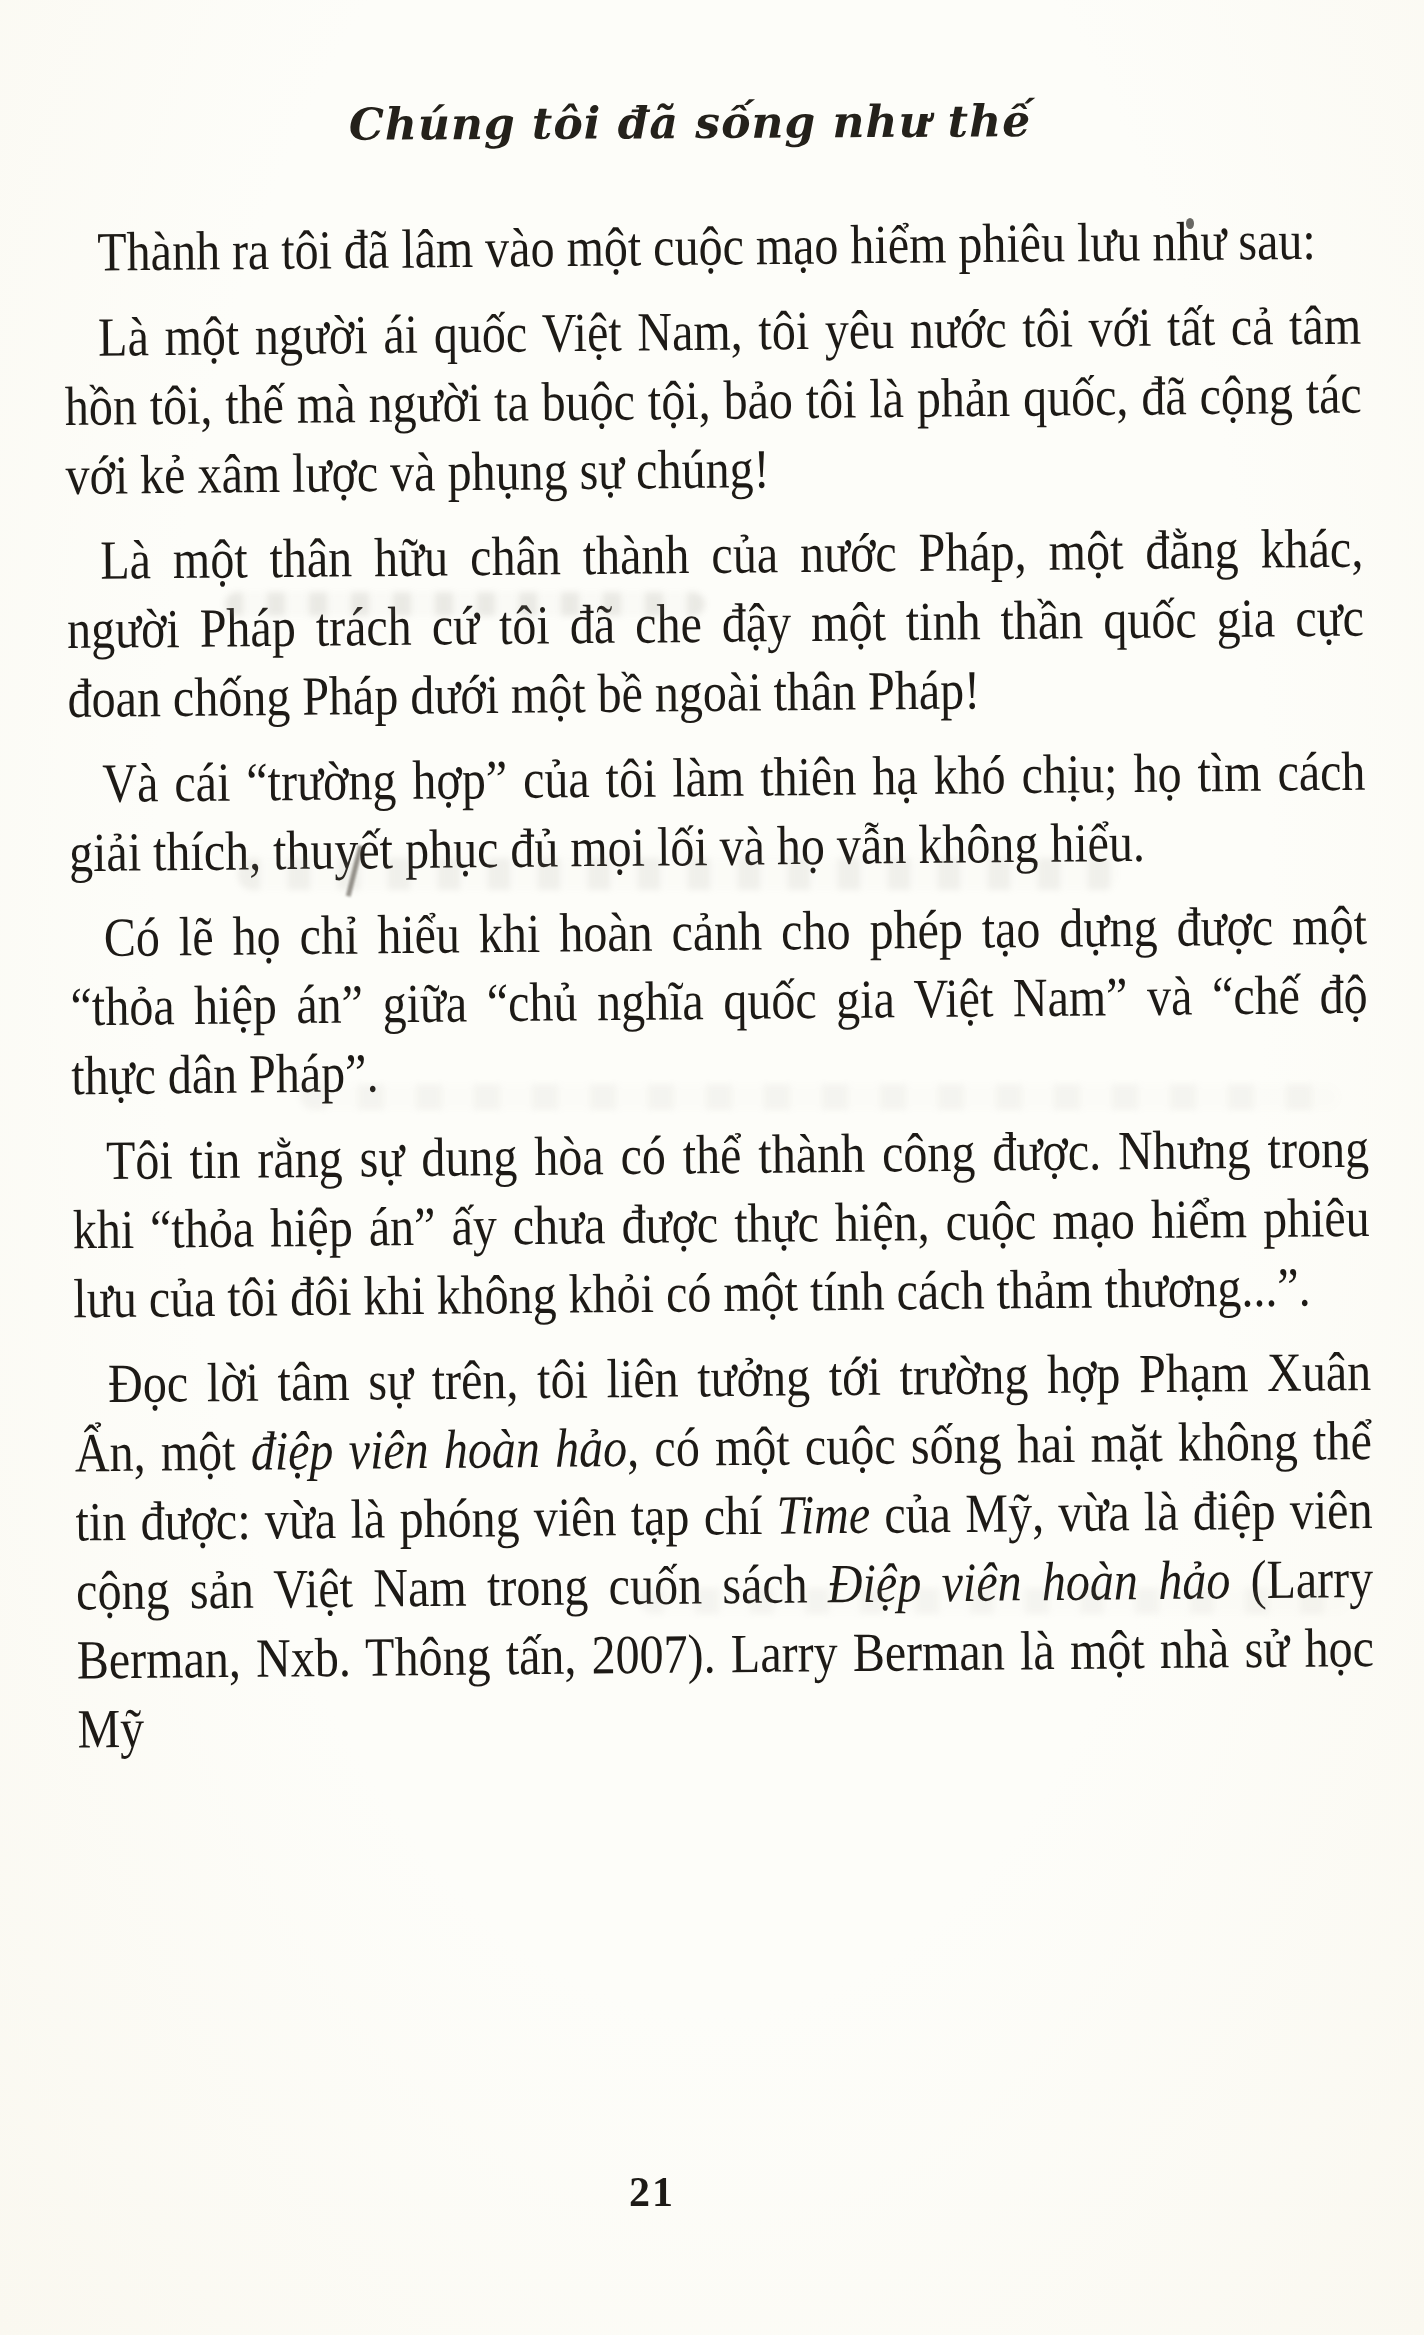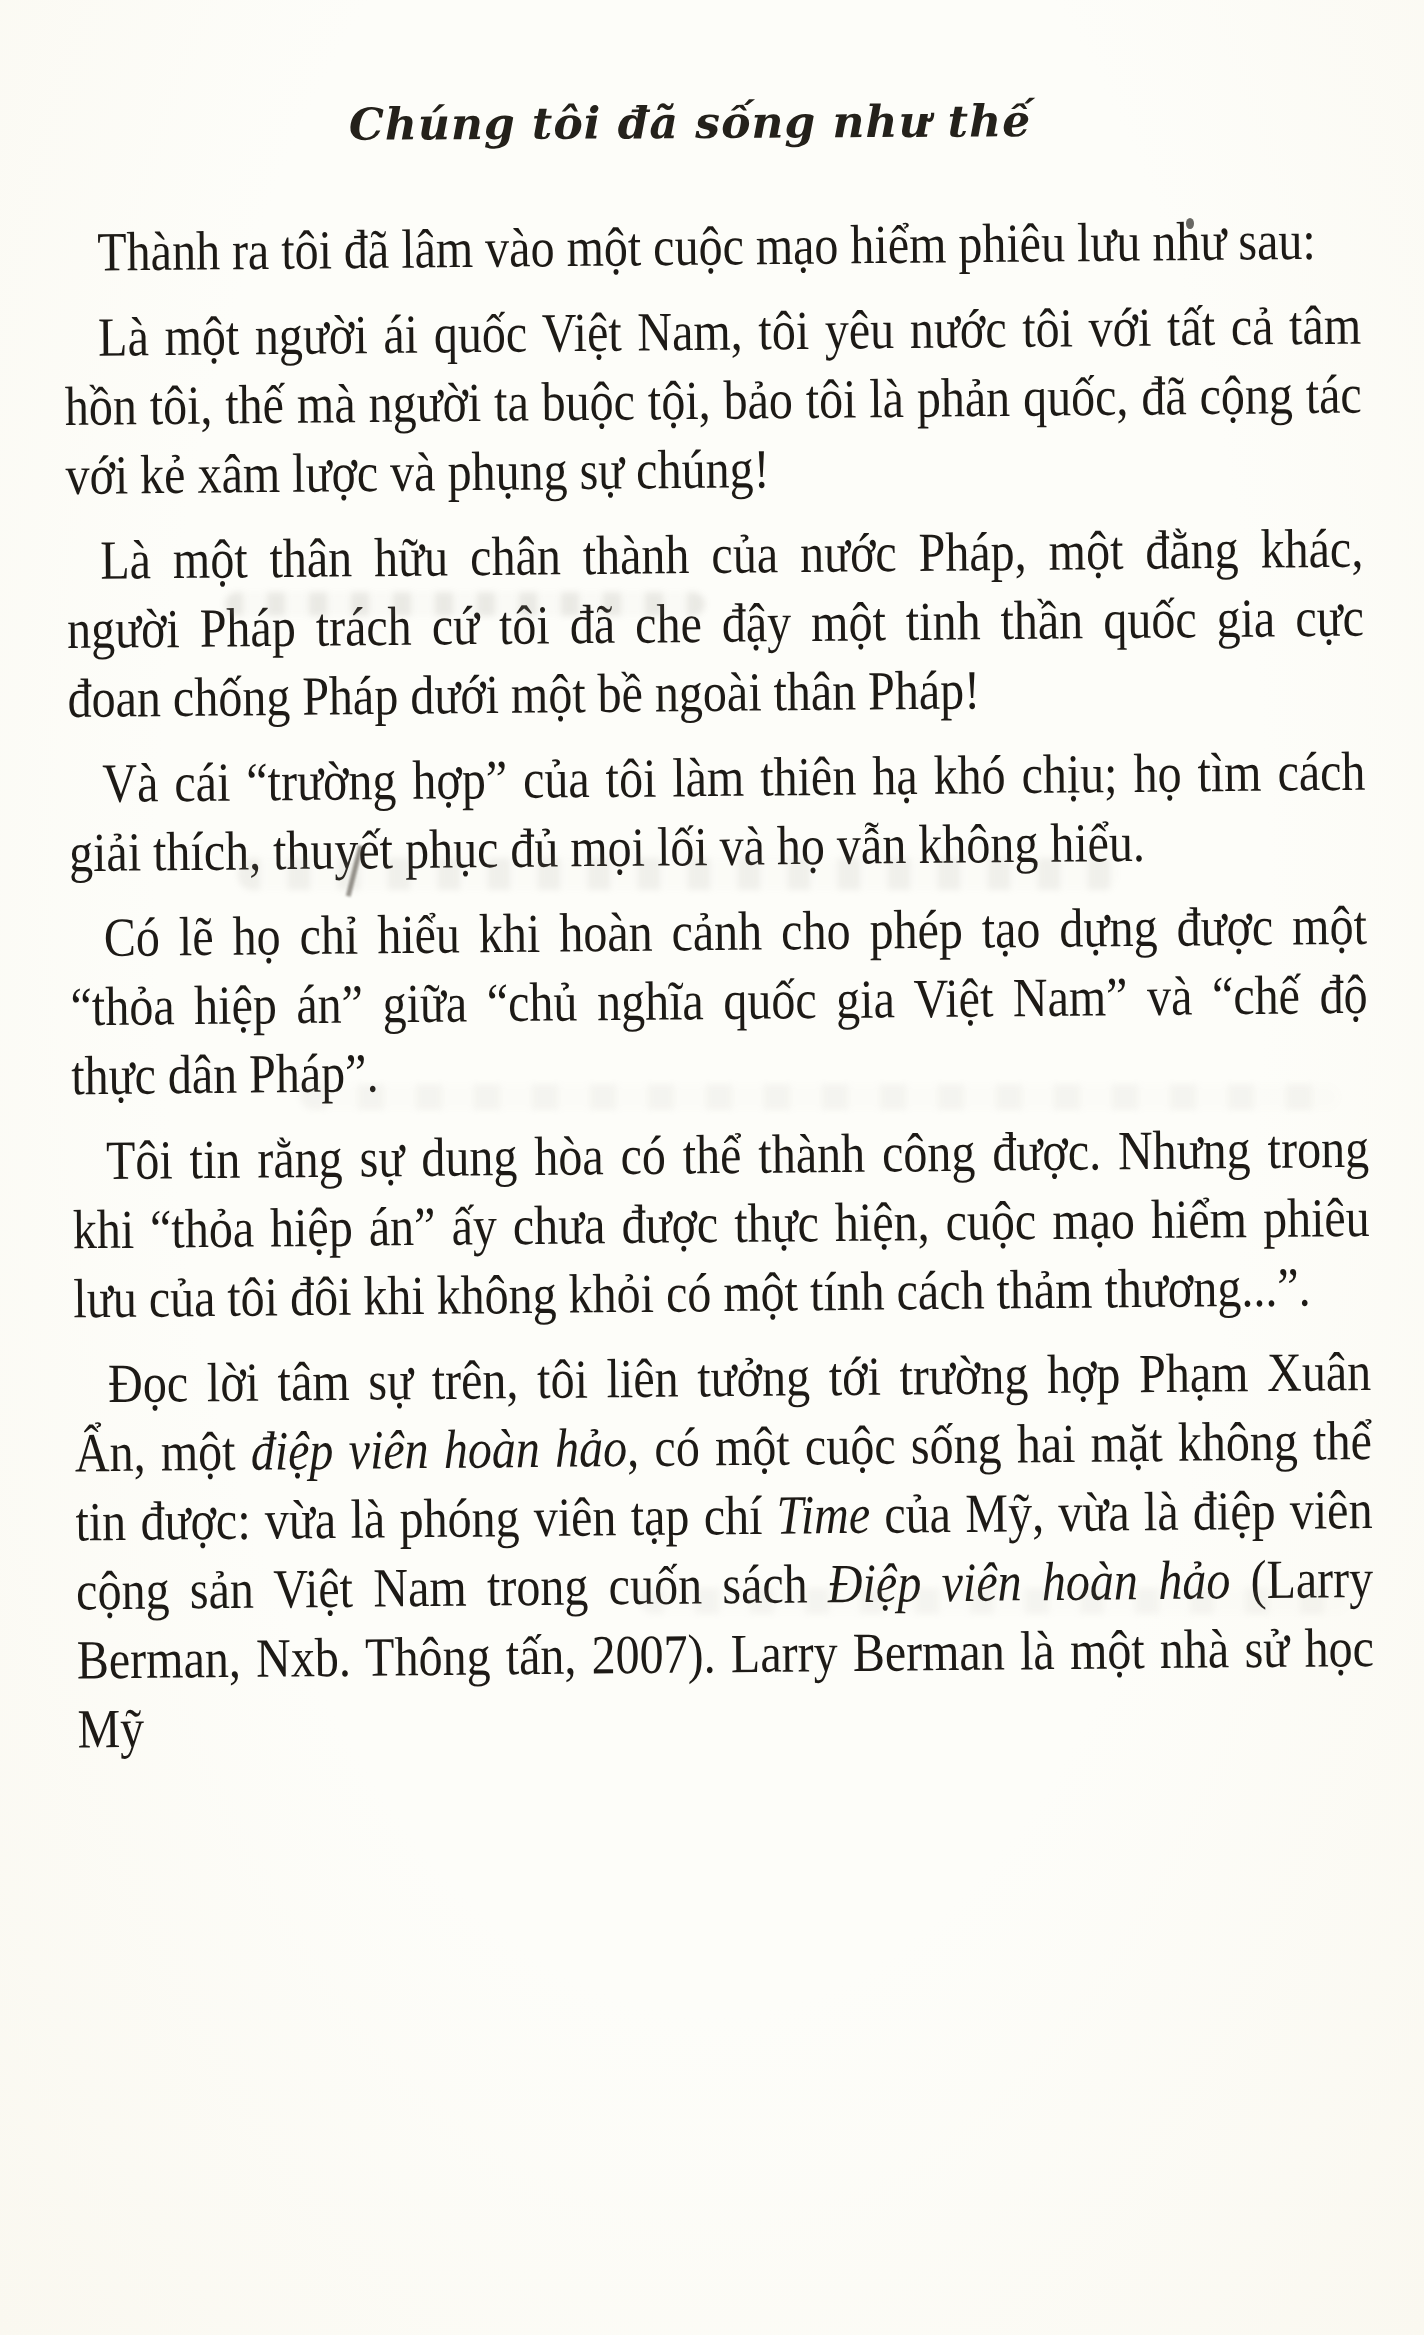--- a/index.html
+++ b/index.html
@@ -116,14 +116,15 @@
       <p><span>Tôi tin rằng sự dung hòa có thể thành công được. Nhưng trong khi “thỏa hiệp án” ấy chưa được thực hiện, cuộc mạo hiểm phiêu lưu của tôi đôi khi không khỏi có một tính cách thảm thương...”.</span></p>
       <p><span>Đọc lời tâm sự trên, tôi liên tưởng tới trường hợp Phạm Xuân Ẩn, một </span><em>điệp viên hoàn hảo</em><span>, có một cuộc sống hai mặt không thể tin được: vừa là phóng viên tạp chí </span><em>Time</em><span> của Mỹ, vừa là điệp viên cộng sản Việt Nam trong cuốn sách </span><em>Điệp viên hoàn hảo</em><span> (Larry Berman, Nxb. Thông tấn, 2007). Larry Berman là một nhà sử học Mỹ</span></p>
     </div>
 
   <div class="smudge smudge-1"></div>
   <div class="smudge smudge-2"></div>
   <div class="slash-mark"></div>
   <div class="smudge smudge-3"></div>
   <div class="smudge smudge-4"></div>
 
+  <div class="page-number">21</div>
 
 </div>
 
 </body></html>

